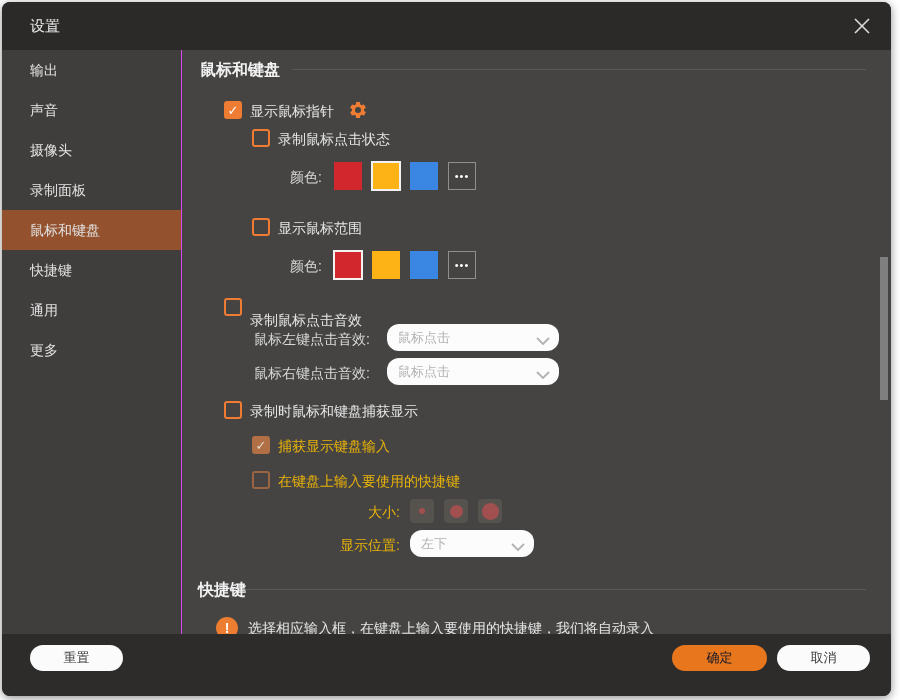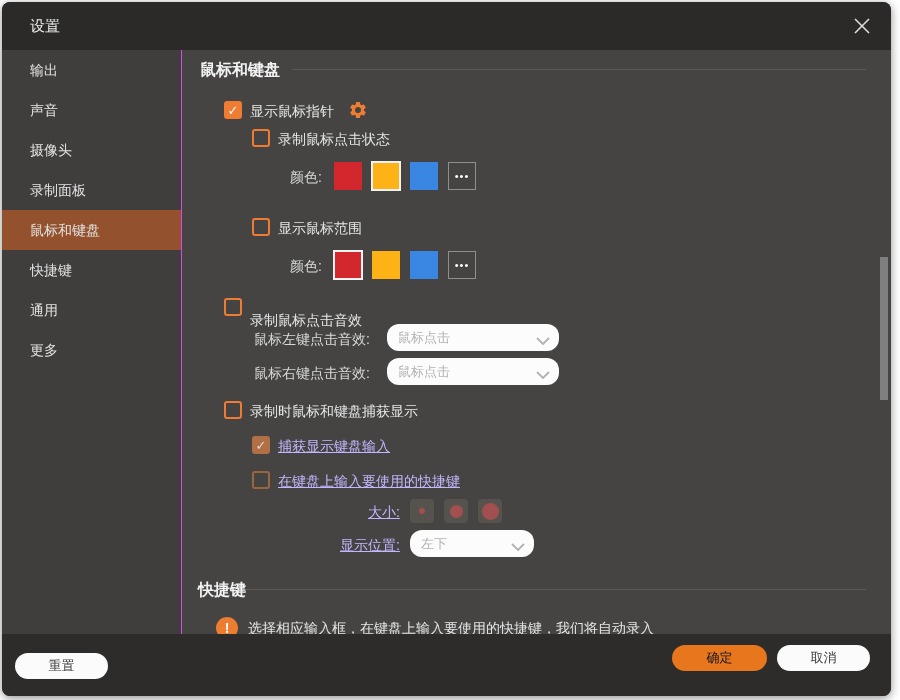--- a/index.html
+++ b/index.html
@@ -21,32 +21,32 @@
   .side-item { height:40px; line-height:40px; padding-left:28px; color:#e2e2e2;
     font-size:14px; cursor:pointer; }
   .side-item.selected { background:#93522d; }
 
   
   .footer { position:absolute; left:0; bottom:0; right:0; height:62px; background:#2d2c2b; }
   .pill { position:absolute; top:11px; height:26px; border:none; border-radius:14px;
     font-size:13px; line-height:26px; text-align:center; cursor:pointer;
     font-family:inherit; padding:0; }
   .pill.light { background:#fbfbfb; color:#3a3a3a; }
-  .btn-reset { left:13px; width:93px;margin-top:8px; }
+  .btn-reset { left:28px; width:93px; }
   .btn-ok { right:124px; width:95px; background:#e8761d; color:#0f172a; }
   .btn-cancel { right:21px; width:93px; }
 
   
   .content { position:absolute; left:180px; top:48px; right:0; bottom:62px;
     background:#454443; overflow:hidden; }
   .abs { position:absolute; }
   .sec-title { font-size:16px; font-weight:bold; color:#f2f2f2; }
   .sec-line { position:absolute; height:1px; background:#5d5955; }
   .lbl { font-size:14px; color:#e6e6e6; white-space:nowrap; }
-  .lbl.dim { color:#c4b5fd;text-decoration:underline; }
+  .lbl.dim { color:#eab308; }
   .lbl.mid { color:#d8d8d8; }
 
   
   .cb { position:absolute; width:18px; height:18px; border-radius:3px;
     border:2px solid #ef7c33; background:transparent; cursor:pointer;
     text-align:center; line-height:15px; font-size:13px; color:#ffffff; }
   .cb.checked { background:#ef7c33; border-color:#ef7c33; }
   .cb.dis-checked { background:#b06f44; border-color:#b06f44; color:#e3d9d1; }
   .cb.dis-unchecked { border-color:#9a6540; }
 

